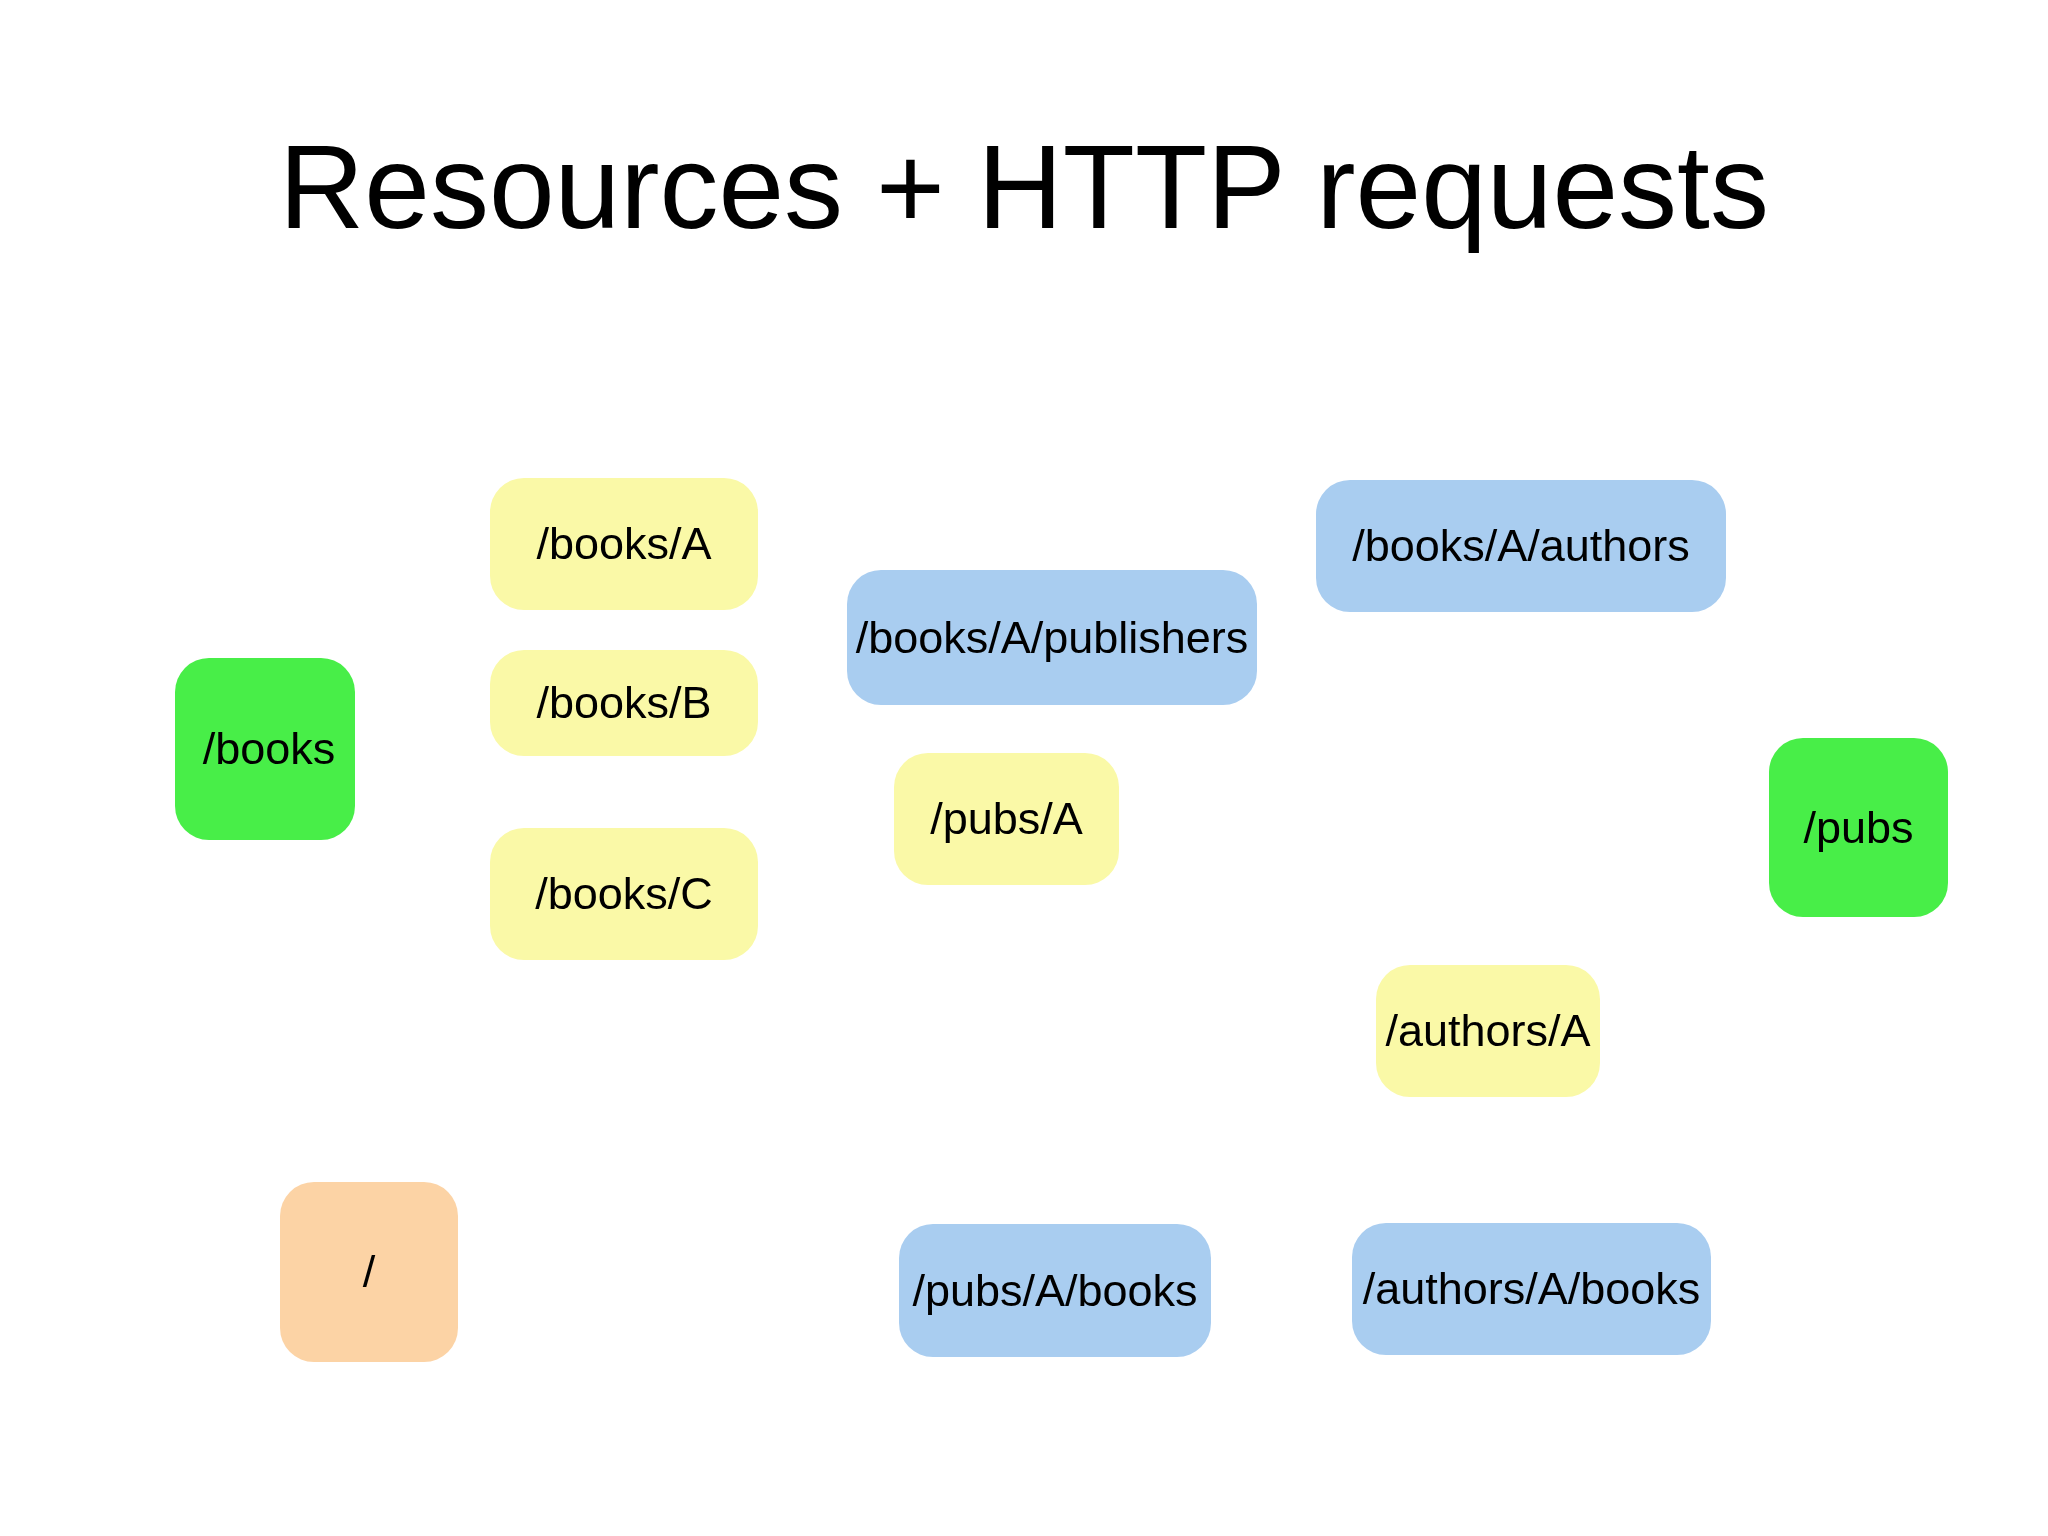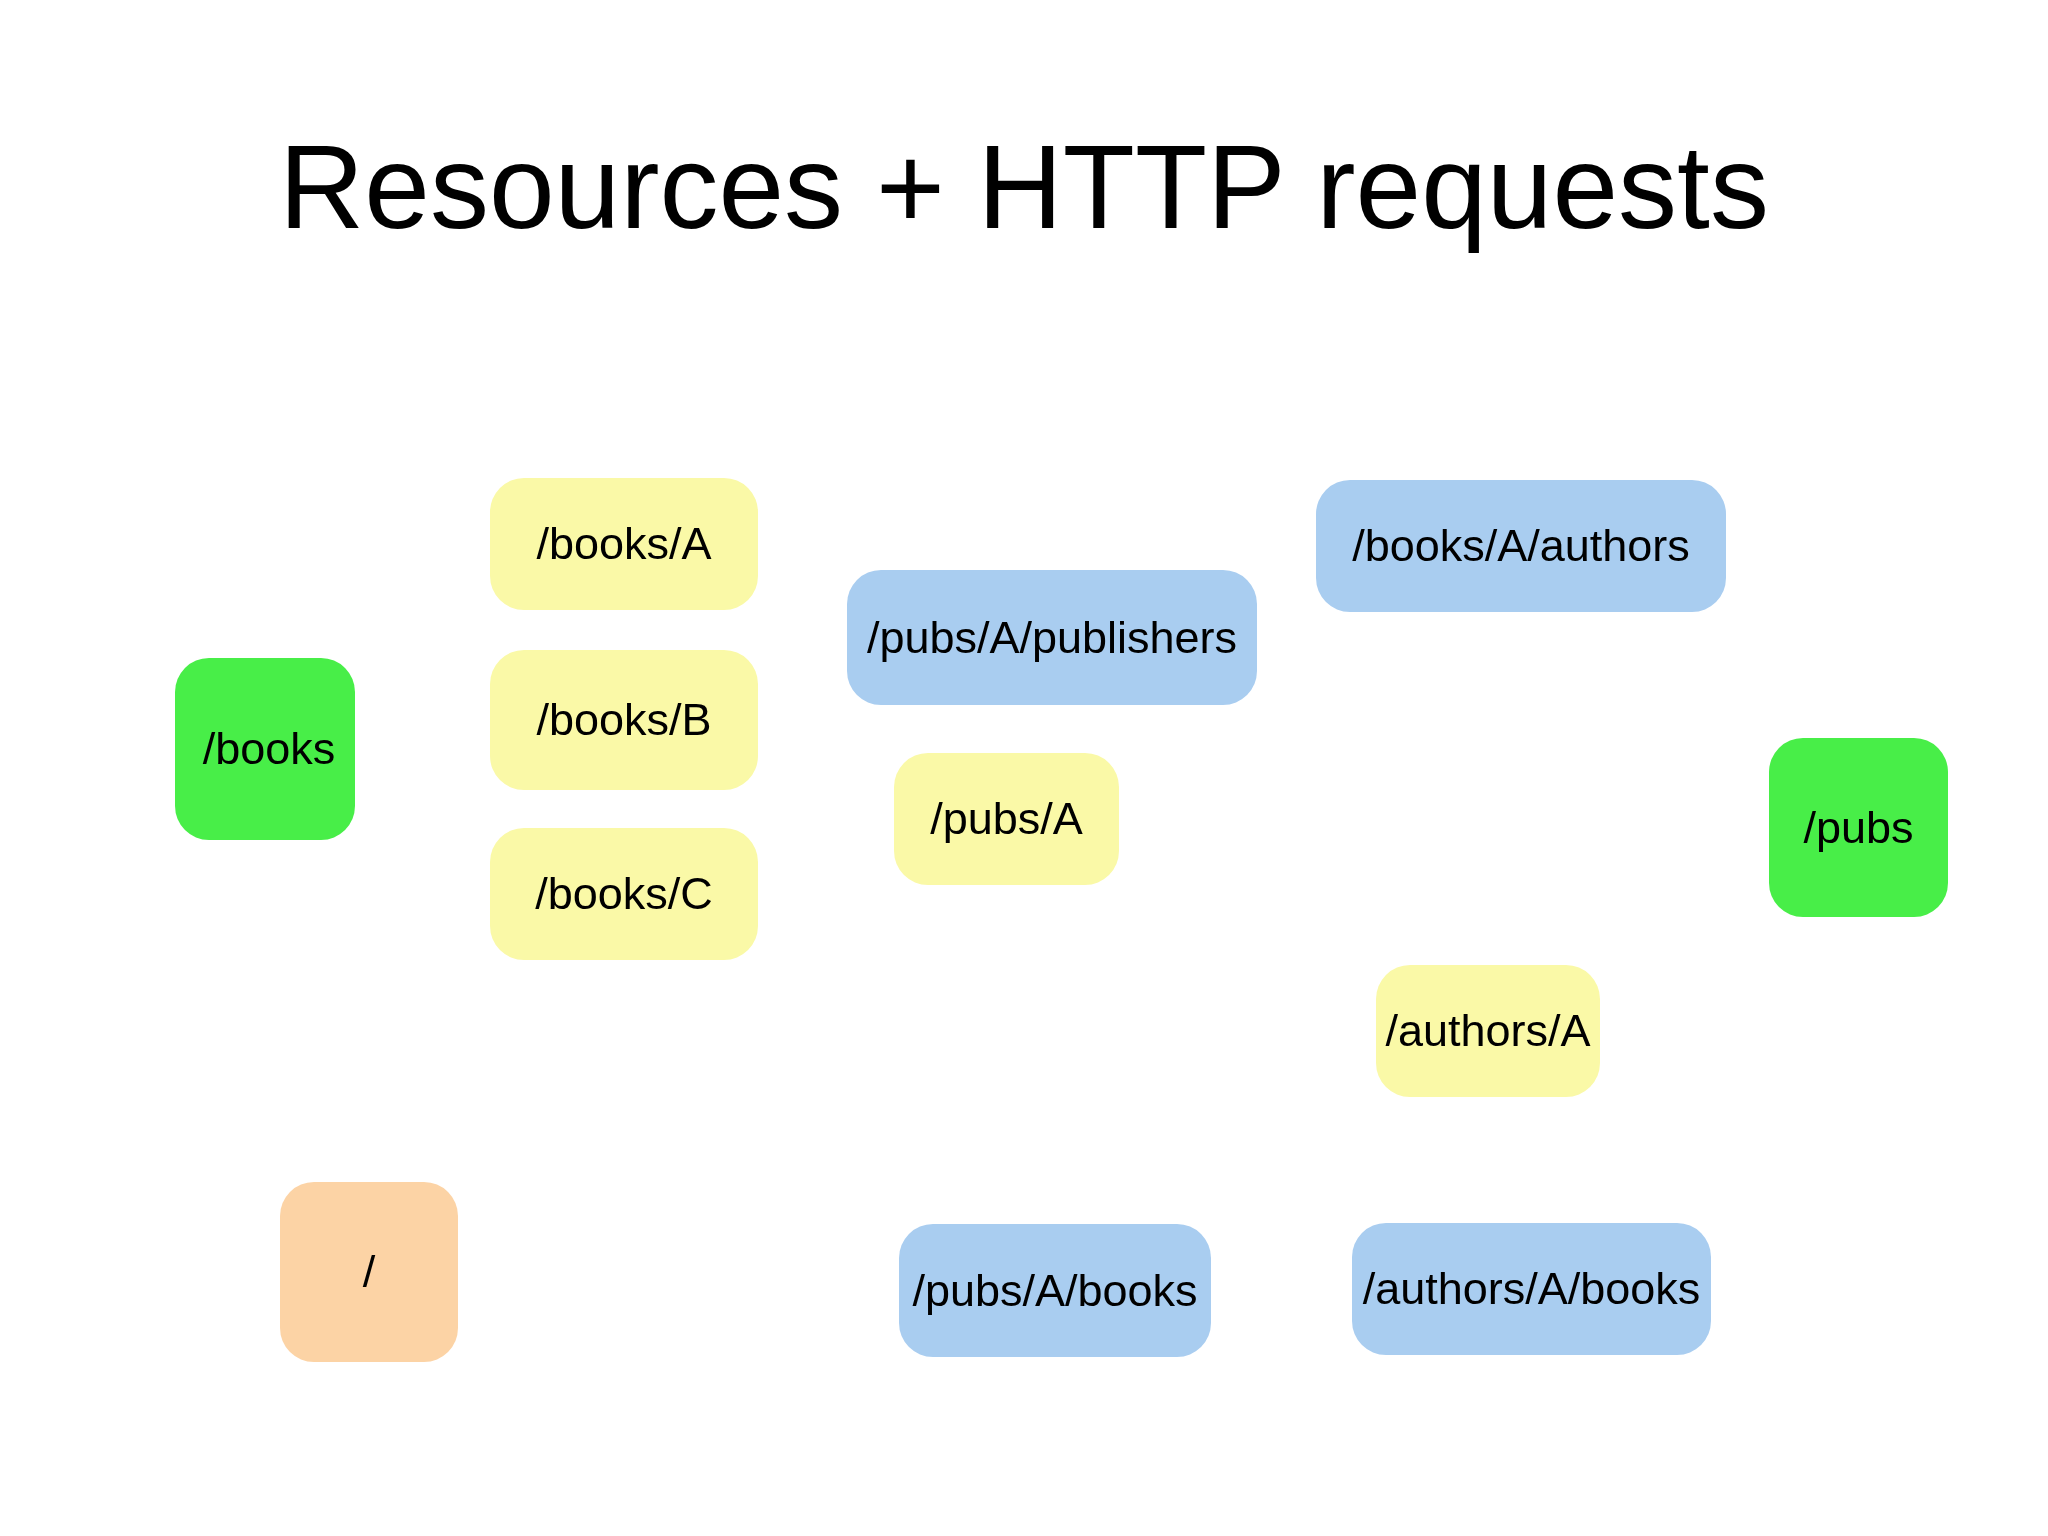--- a/index.html
+++ b/index.html
@@ -46,28 +46,28 @@
 
 <div class="slide">
   <h1 class="title">Resources + HTTP requests</h1>
   <div class="boxes">
       <div class="box" style="left: 175px; top: 658px; width: 180px; height: 182px; background: rgb(72, 238, 72); padding-left: 8px;">
         <span style="color: rgb(0, 0, 0);">/books</span>
       </div>
       <div class="box" style="left: 490px; top: 478px; width: 268px; height: 132px; background: rgb(250, 249, 167);">
         <span style="color: rgb(0, 0, 0);">/books/A</span>
       </div>
-      <div class="box" style="left: 490px; top: 650px; width: 268px; height: 140px; background: rgb(250, 249, 167);">
+      <div class="box" style="left: 490px; top: 650px; width: 268px; height: 106px; background: rgb(250, 249, 167);">
         <span style="color: rgb(0, 0, 0);">/books/B</span>
       </div>
       <div class="box" style="left: 490px; top: 828px; width: 268px; height: 132px; background: rgb(250, 249, 167);">
         <span style="color: rgb(0, 0, 0);">/books/C</span>
       </div>
       <div class="box" style="left: 847px; top: 570px; width: 410px; height: 135px; background: rgb(169, 205, 240);">
-        <span style="color: rgb(0, 0, 0);">/pubs/A/publishers</span>
+        <span style="color: rgb(0, 0, 0);">/books/A/publishers</span>
       </div>
       <div class="box" style="left: 1316px; top: 480px; width: 410px; height: 132px; background: rgb(169, 205, 240);">
         <span style="color: rgb(0, 0, 0);">/books/A/authors</span>
       </div>
       <div class="box" style="left: 894px; top: 753px; width: 225px; height: 132px; background: rgb(250, 249, 167);">
         <span style="color: rgb(0, 0, 0);">/pubs/A</span>
       </div>
       <div class="box" style="left: 1769px; top: 738px; width: 179px; height: 179px; background: rgb(72, 238, 72);">
         <span style="color: rgb(0, 0, 0);">/pubs</span>
       </div>

